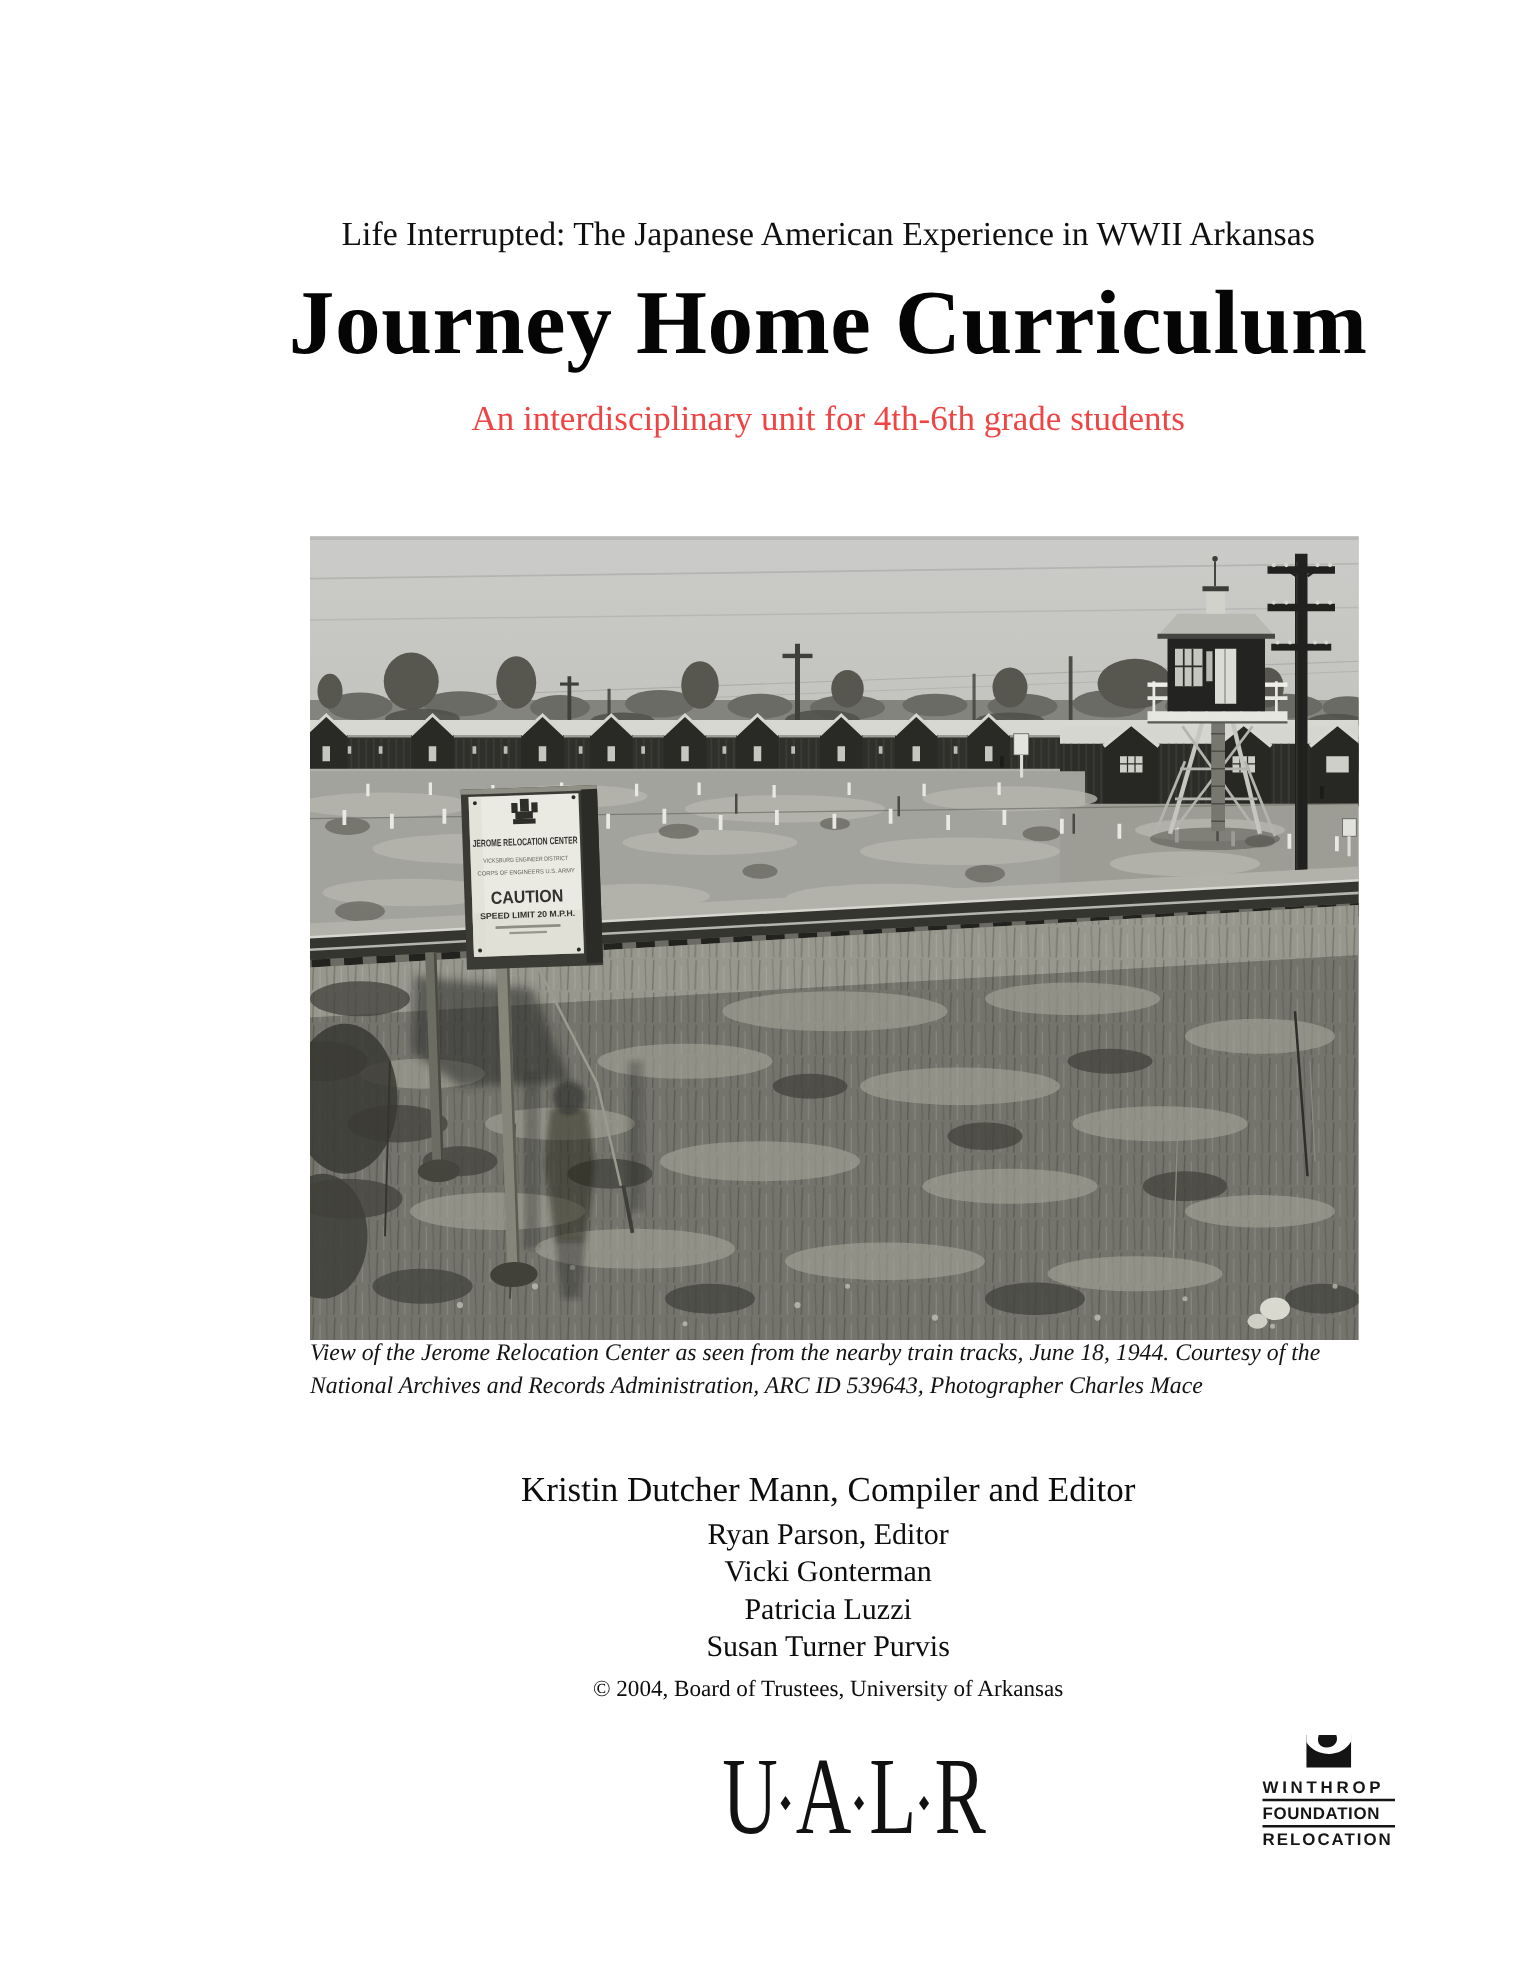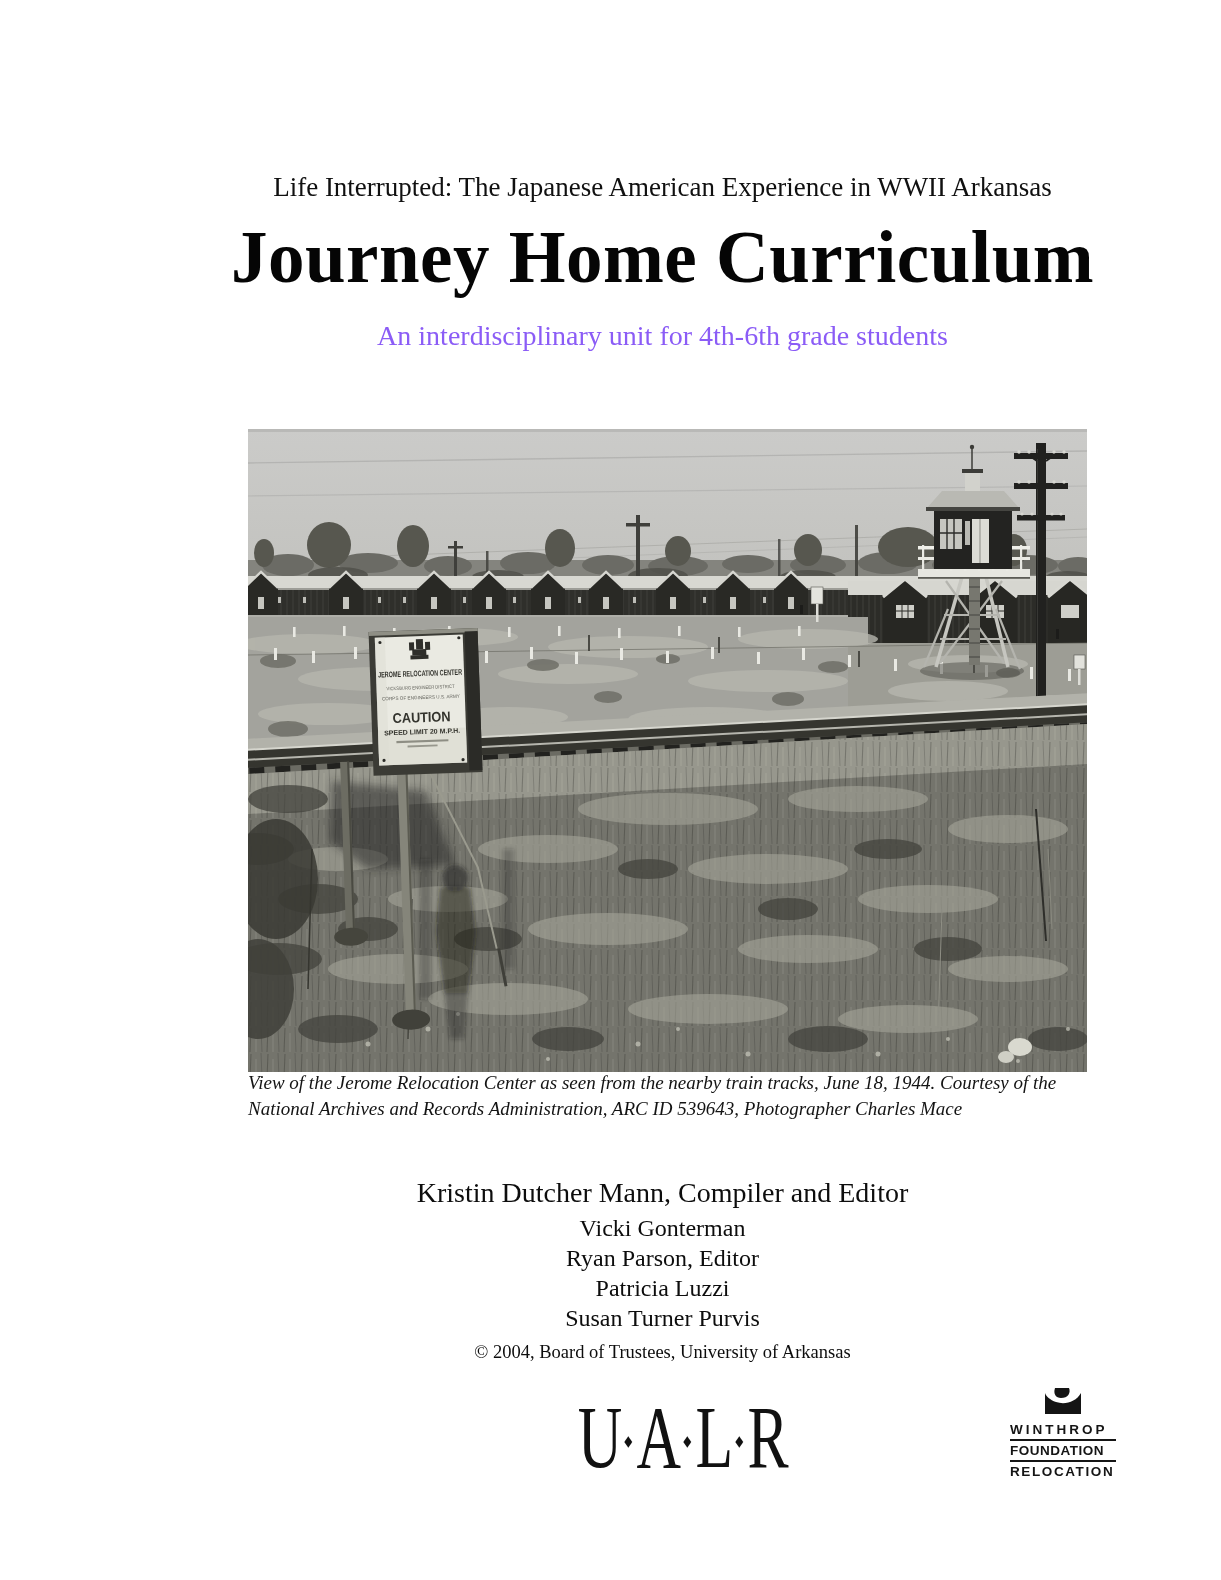--- a/index.html
+++ b/index.html
@@ -5,21 +5,21 @@
   html,body{margin:0;padding:0;background:#ffffff;}
   .page{position:relative;width:1221px;height:1580px;background:#fff;overflow:hidden;
         font-family:"Liberation Serif", serif;color:#0b0b0b;}
   .content{position:absolute;left:104px;top:0;width:1117px;height:100%;}
 
   .series-title{position:absolute;top:170px;left:0;width:100%;text-align:center;
     font-size:27px;line-height:34px;color:#101010;}
   .main-title{position:absolute;top:216px;left:0;width:100%;margin:0;text-align:center;
     font-size:73px;line-height:84px;font-weight:bold;letter-spacing:0.5px;color:#050505;}
   .subtitle{position:absolute;top:318px;left:0;width:100%;text-align:center;
-    font-size:28px;line-height:36px;color:#8b5cf6;}
+    font-size:28px;line-height:36px;color:#ef4444;}
 
   .photo{position:absolute;left:144px;top:429px;width:839px;height:643px;margin:0;
     background:#c5c5c3;overflow:hidden;}
   .photo svg{display:block;}
 
   .caption{position:absolute;left:144px;top:1070px;width:820px;
     font-style:italic;font-size:19px;line-height:26px;color:#141414;}
 
   .credits{position:absolute;top:1176px;left:0;width:100%;text-align:center;color:#0d0d0d;}
   .compiler{font-size:28px;line-height:33px;margin-bottom:4px;}
@@ -514,22 +514,22 @@
       </svg>
     </figure>
 
     <div class="caption">
       <div>View of the Jerome Relocation Center as seen from the nearby train tracks, June 18, 1944.  Courtesy of the</div>
       <div>National Archives and Records Administration, ARC ID 539643, Photographer Charles Mace</div>
     </div>
 
     <div class="credits">
       <div class="compiler">Kristin Dutcher Mann, Compiler and Editor</div>
+      <div class="contrib">Ryan Parson, Editor</div>
       <div class="contrib">Vicki Gonterman</div>
-      <div class="contrib">Ryan Parson, Editor</div>
       <div class="contrib">Patricia Luzzi</div>
       <div class="contrib">Susan Turner Purvis</div>
       <div class="copyright">© 2004, Board of Trustees, University of Arkansas</div>
     </div>
 
 
     <div class="logo-ualr">
       <div class="ualr-inner">
         <span class="ualr-letter">U</span>
         <span class="ualr-dot">◆</span>

